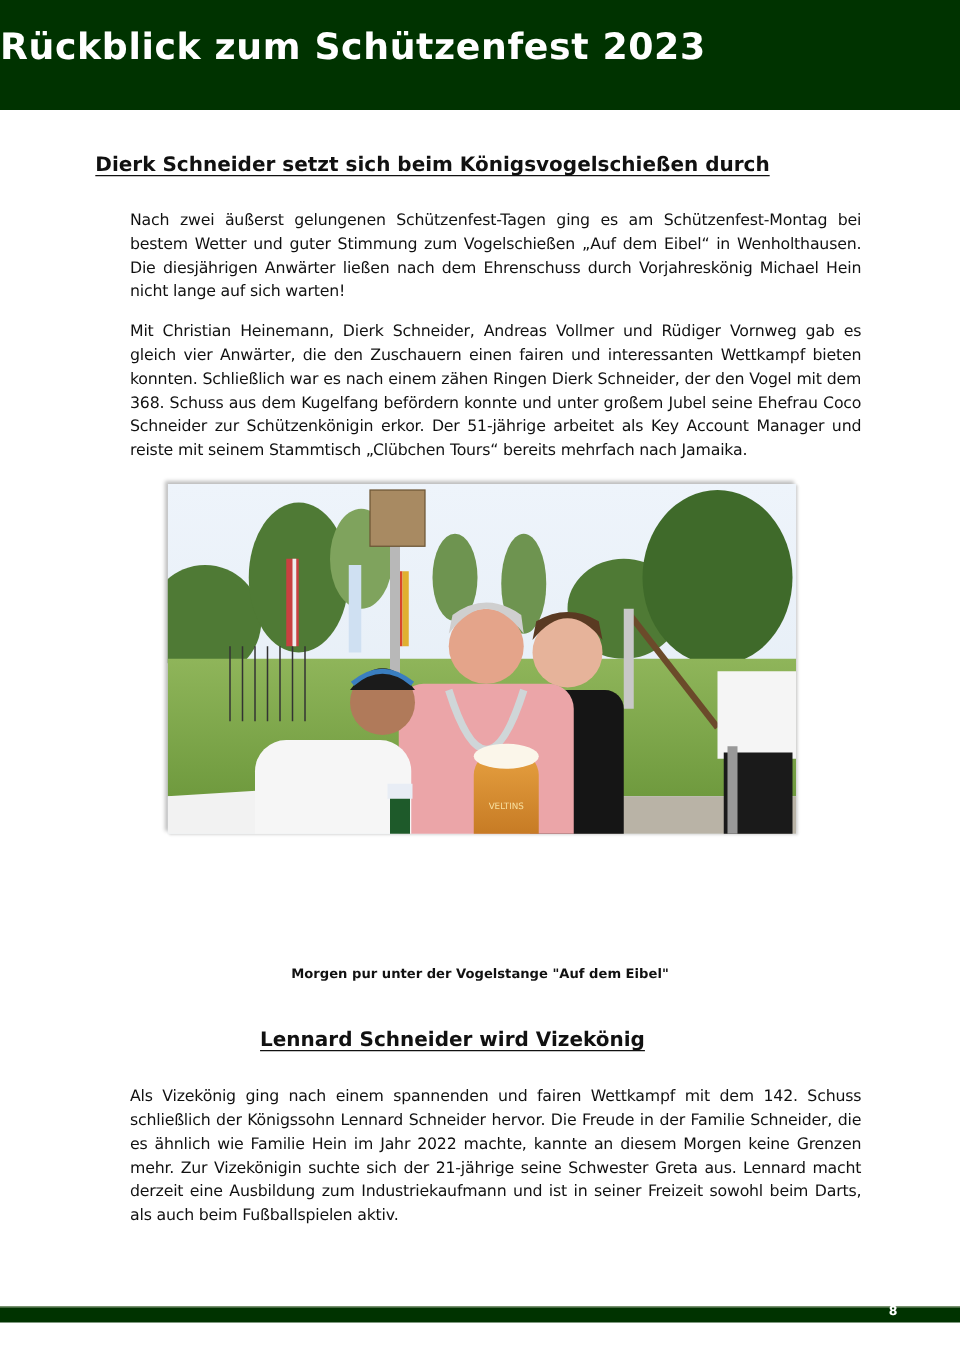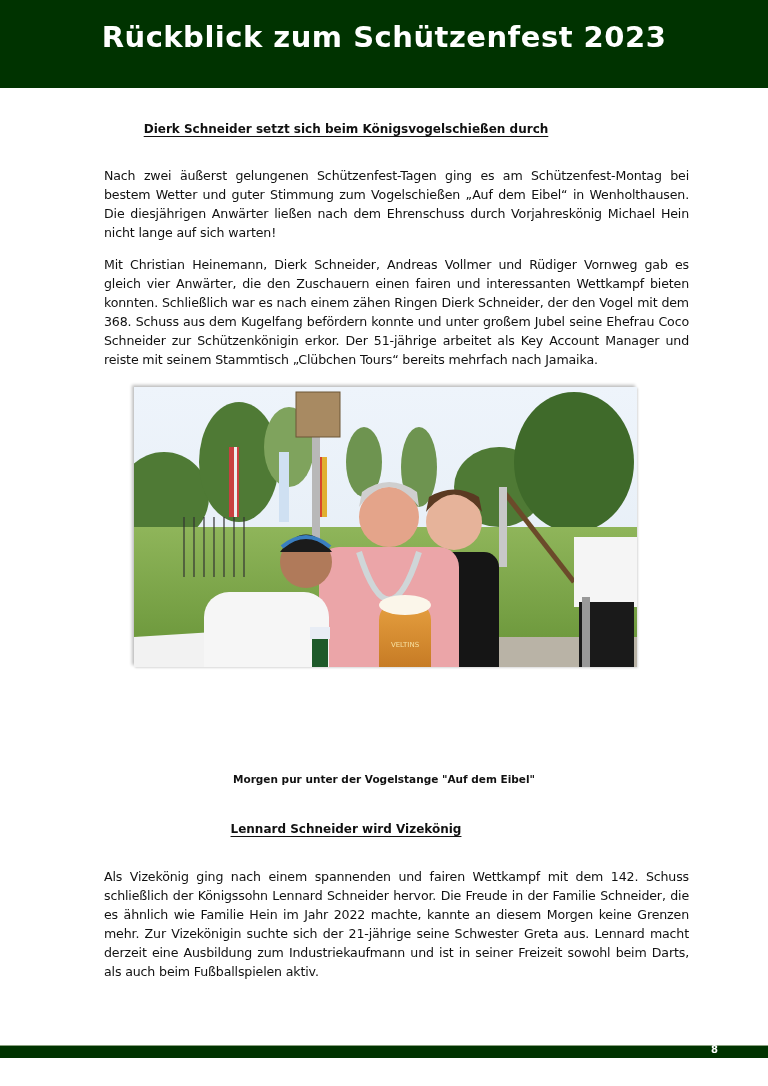--- a/index.html
+++ b/index.html
@@ -2,29 +2,29 @@
 <html><head>
 <meta charset="utf-8">
 <style>
   html, body { margin:0; padding:0; }
   body {
     width:768px; height:1086px; background:#ffffff; position:relative; overflow:hidden;
     font-family:"DejaVu Sans", sans-serif; color:#111;
   }
   .header {
     position:absolute; left:0; top:0; width:768px; height:88px; background:#003300;
-    display:flex; align-items:center; justify-content:center;
+    display:flex; align-items:center; justify-content:flex-start;
   }
   .header h1 {
     margin:0; margin-top:-14px; color:#ffffff; font-family:"DejaVu Sans", sans-serif;
     font-weight:bold; font-size:29px; letter-spacing:0.5px;
   }
   .section-title {
     position:absolute; left:0; width:692px; text-align:center;
-    font-family:"DejaVu Sans", sans-serif; font-weight:bold; font-size:12px;
+    font-family:"DejaVu Sans", sans-serif; font-weight:bold; font-size:16px;
     text-decoration:underline; text-underline-offset:3px; margin:0;
   }
   .para {
     position:absolute; left:92px; width:585px; margin:12px;
     font-family:"DejaVu Sans", sans-serif; font-size:12.6px; line-height:19px;
     text-align:justify; letter-spacing:-0.15px;
   }
   .photo {
     position:absolute; left:134px; top:387px; width:503px; height:280px;
     box-shadow: -2px -2px 3px rgba(0,0,0,0.25), 1px 1px 2px rgba(0,0,0,0.15);
@@ -137,19 +137,19 @@
     <rect x="70" y="205" width="125" height="170" rx="25" fill="#f6f6f6"></rect>
 
     <rect x="172" y="280" width="30" height="98" rx="6" fill="#1e5a2a"></rect>
     <rect x="178" y="245" width="16" height="40" fill="#1e5a2a"></rect>
     <rect x="176" y="240" width="20" height="12" fill="#e8edf5"></rect>
   </svg>
 </div>
 
 <p class="caption">Morgen pur unter der Vogelstange "Auf dem Eibel"</p>
 
-<h2 class="section-title" style="top:822px;">Lennard Schneider wird Vizekönig</h2>
+<h2 class="section-title" style="top:822px;margin-left:16px;">Lennard Schneider wird Vizekönig</h2>
 
 <p class="para" style="top:855px;">Als Vizekönig ging nach einem spannenden und fairen Wettkampf mit dem 142. Schuss schließlich der Königssohn Lennard Schneider hervor. Die Freude in der Familie Schneider, die es ähnlich wie Familie Hein im Jahr 2022 machte, kannte an diesem Morgen keine Grenzen mehr. Zur Vizekönigin suchte sich der 21-jährige seine Schwester Greta aus. Lennard macht derzeit eine Ausbildung zum Industriekaufmann und ist in seiner Freizeit sowohl beim Darts, als auch beim Fußballspielen aktiv.</p>
 
 <div class="footer">
   <span class="page-num">8</span>
 </div>
 
 </body></html>

